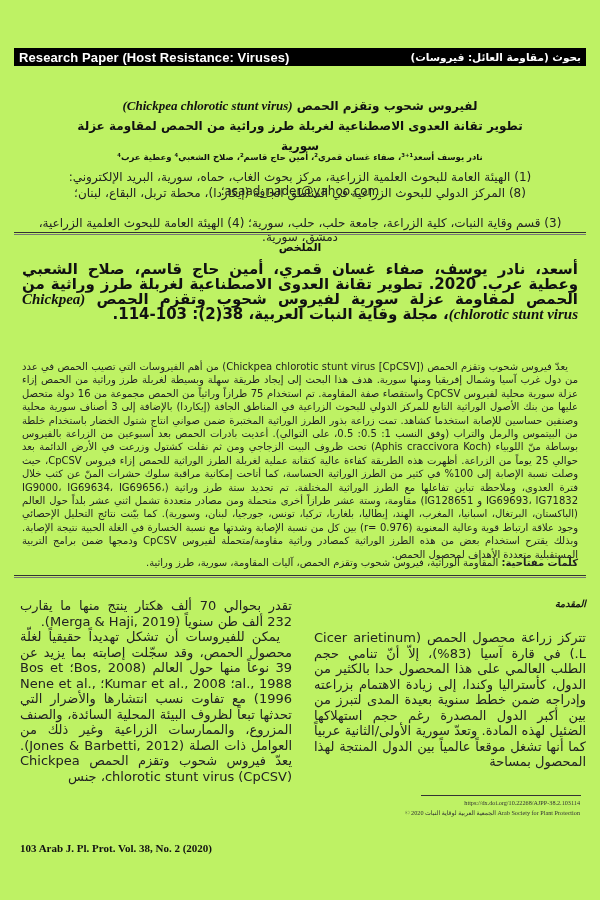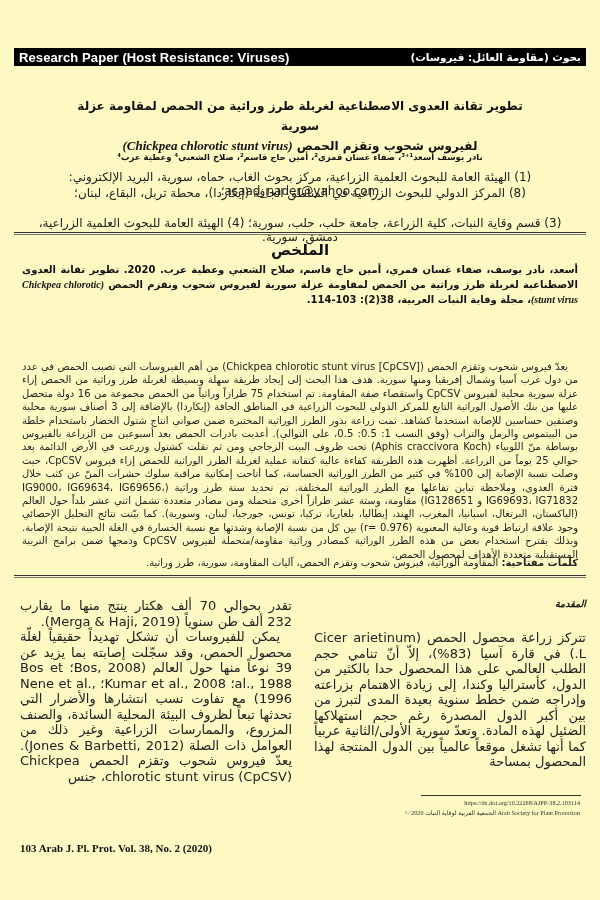--- a/index.html
+++ b/index.html
@@ -1,35 +1,35 @@
 <!DOCTYPE html>
 <html><head>
 <meta charset="utf-8">
 <style>
   html, body { margin:0; padding:0; background:#ffffff; }
   body { width:600px; height:900px; position:relative; overflow:hidden; font-family:"DejaVu Serif", serif; color:#111; }
-  .page { position:absolute; left:0; top:0; width:600px; height:900px; background:#fef9c3; }
+  .page { position:absolute; left:0; top:0; width:600px; height:900px; background:#bef264; }
 
   .header-bar { position:absolute; left:14px; top:48px; width:572px; height:18px; background:#000; color:#fff; display:flex; align-items:center; justify-content:space-between; padding:0 5px; box-sizing:border-box; }
   .header-en { font-family:"Liberation Sans", sans-serif; font-weight:bold; font-size:13px; letter-spacing:0.1px; }
   .header-ar { font-family:"DejaVu Sans", sans-serif; font-weight:bold; font-size:10.5px; direction:rtl;margin-left:42px; }
 
   .title { position:absolute; left:60px; top:96px; width:480px; text-align:center; direction:rtl; font-family:"DejaVu Sans", sans-serif; font-weight:bold; font-size:12px; line-height:20px; }
   .title em { font-family:"Liberation Serif", serif; font-style:italic; font-size:13px; }
 
   .authors { position:absolute; left:40px; top:152px; width:520px; text-align:center; direction:rtl; font-family:"DejaVu Sans", sans-serif; font-weight:bold; font-size:8.5px; }
   .affil { position:absolute; left:30px; width:540px; text-align:center; direction:rtl; font-family:"DejaVu Sans", sans-serif; font-size:12px; color:#222; }
   .a1 { top:170px; } .a2 { top:186px; } .a3 { top:216px; }
 
   .rule { position:absolute; left:14px; width:572px; border-top:1.5px solid #333; border-bottom:0.6px solid #777; height:1px; }
   .rule1 { top:232px; } .rule2 { top:575px; }
 
-  .abstract-head { position:absolute; left:0; width:600px; top:241px; text-align:center; font-family:"DejaVu Sans", sans-serif; font-weight:bold; font-size:15px; direction:rtl; }
+  .abstract-head { position:absolute; left:0; width:600px; top:241px; text-align:center; font-family:"DejaVu Sans", sans-serif; font-weight:bold; font-size:11px; direction:rtl; }
 
-  .citation { position:absolute; left:22px; top:262px; width:556px; direction:rtl; text-align:justify; font-family:"DejaVu Sans", sans-serif; font-weight:bold; font-size:10px; line-height:15px; }
+  .citation { position:absolute; left:22px; top:262px; width:556px; direction:rtl; text-align:justify; font-family:"DejaVu Sans", sans-serif; font-weight:bold; font-size:15px; line-height:15px; }
   .citation em { font-family:"Liberation Serif", serif; font-style:italic; font-weight:bold; }
 
   .abstract-body { position:absolute; left:22px; top:333px; width:556px; direction:rtl; text-align:justify; font-family:"DejaVu Sans", sans-serif; font-size:10px; line-height:13.4px; color:#222;margin-top:27px; }
   .abstract-body p { margin:0; text-indent:10px; }
   .keywords { position:absolute; left:22px; top:557px; width:556px; direction:rtl; font-family:"DejaVu Sans", sans-serif; font-size:10px; color:#222; }
   .keywords b { font-weight:bold; }
 
   .col { position:absolute; top:598px; width:272px; direction:rtl; text-align:justify; font-family:"DejaVu Sans", sans-serif; font-size:13px; line-height:15.5px; color:#222; }
   .col-right { left:314px; }
   .col-left { left:20px; }
@@ -47,25 +47,25 @@
 <body>
 
 <div class="page">
 
   <div class="header-bar">
     <span class="header-en">Research Paper (Host Resistance: Viruses)</span>
     <span class="header-ar">بحوث (مقاومة العائل: فيروسات)</span>
   </div>
 
   <div class="title">
-    <div>تطوير تقانة العدوى الاصطناعية لغربلة طرز وراثية من الحمص لمقاومة عزلة سورية</div>
     <div>
       <span>لفيروس شحوب وتقزم الحمص</span>
       <em>(Chickpea chlorotic stunt virus)</em>
     </div>
+    <div>تطوير تقانة العدوى الاصطناعية لغربلة طرز وراثية من الحمص لمقاومة عزلة سورية</div>
   </div>
 
   <div class="authors">نادر يوسف أسعد¹⁺³، صفاء غسان قمري²، أمين حاج قاسم²، صلاح الشعبي⁴ وعطية عرب⁴</div>
   <div class="affil a1">(1) الهيئة العامة للبحوث العلمية الزراعية، مركز بحوث الغاب، حماه، سورية، البريد الإلكتروني: asaad_nader@yahoo.com؛</div>
   <div class="affil a2">(8) المركز الدولي للبحوث الزراعية في المناطق الجافة (إيكاردا)، محطة تربل، البقاع، لبنان؛</div>
   <div class="affil a3">(3) قسم وقاية النبات، كلية الزراعة، جامعة حلب، حلب، سورية؛ (4) الهيئة العامة للبحوث العلمية الزراعية، دمشق، سورية.</div>
 
   <div class="rule rule1"></div>
 
   <div class="abstract-head">الملخص</div>

